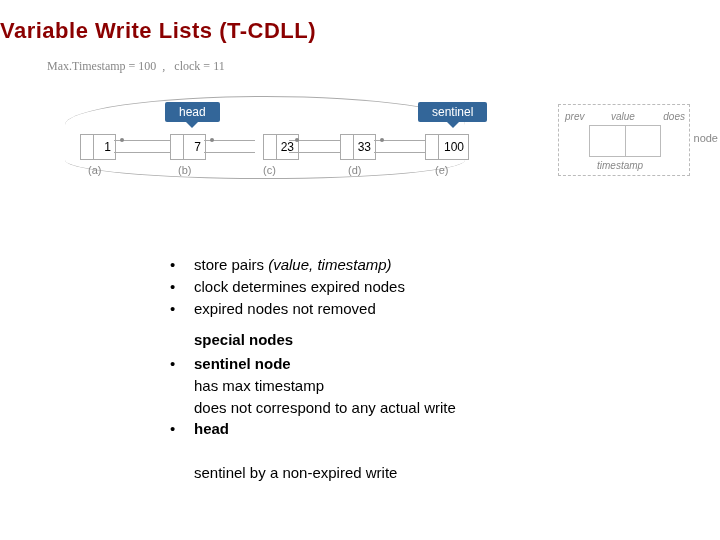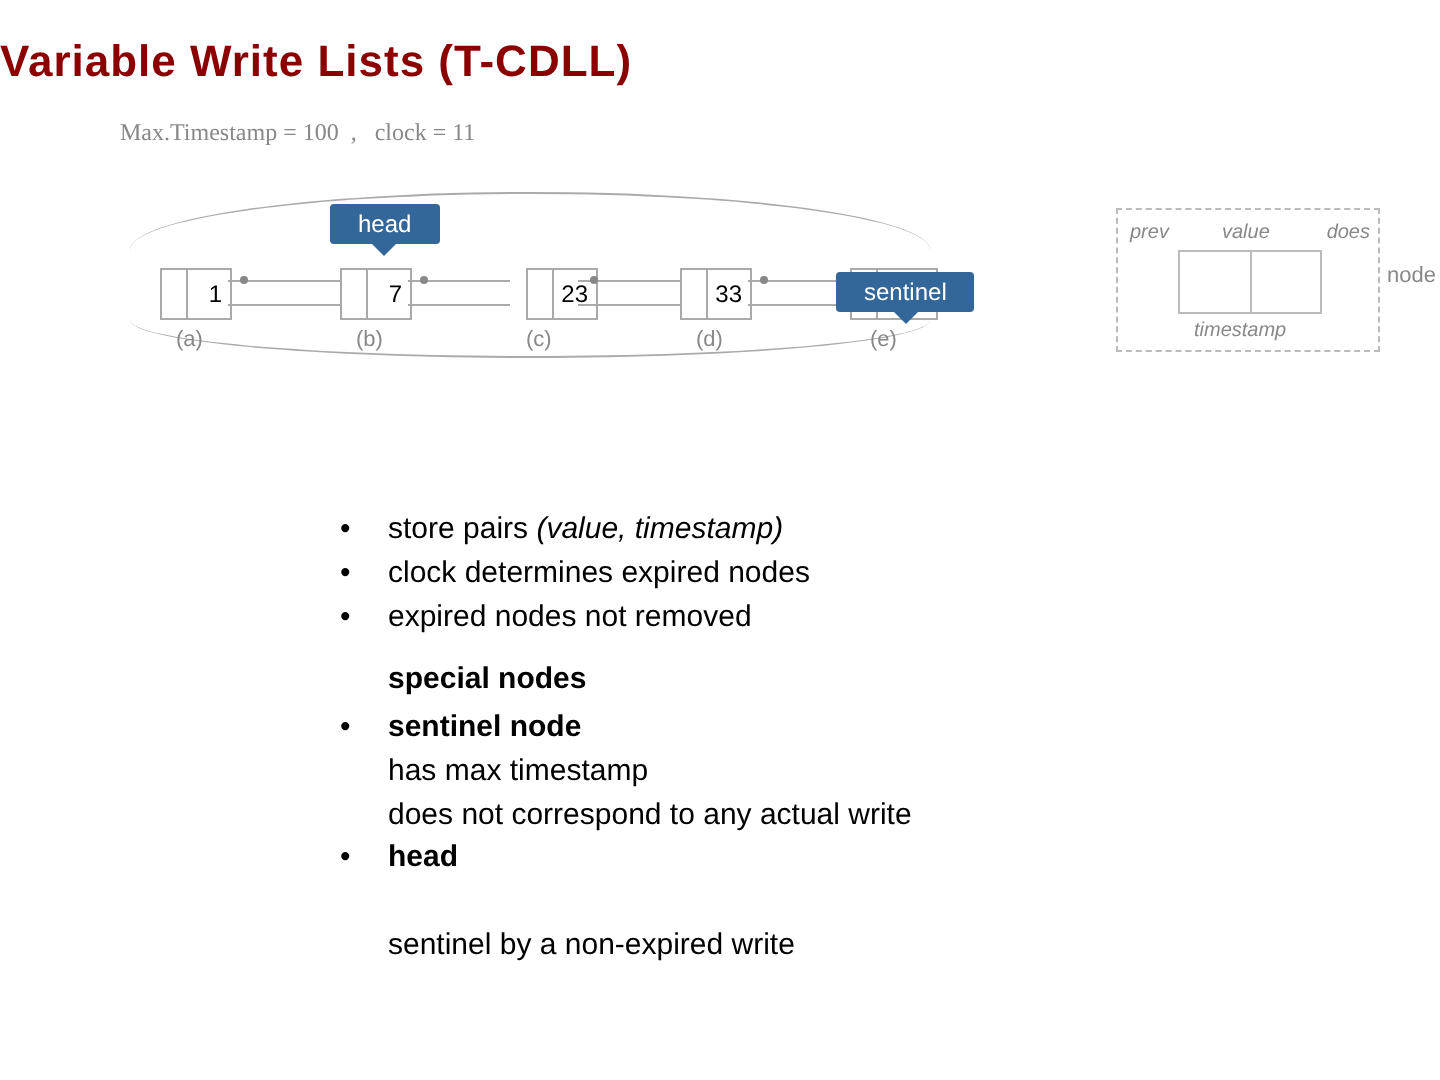--- a/index.html
+++ b/index.html
@@ -21,21 +21,21 @@
     letter-spacing: 0.5px;
   }
   .diagram-area {
     position: relative;
     margin: 40px 30px 0 30px;
     height: 140px;
   }
   .meta {
     position: absolute;
     top: -25px;
-    left: 30px;
+    left: 17px;
     font-family: "Times New Roman", serif;
     font-size: 12px;
     color: #888;
   }
   .meta .dot { margin: 0 6px; }
   .node-box {
     position: absolute;
     width: 34px;
     height: 24px;
     border: 1px solid #aaa;
@@ -193,21 +193,21 @@
 
   <div class="hline" style="left:259px; top:56px; width:51px;"></div>
   <div class="hline" style="left:259px; top:68px; width:51px;"></div>
   <div class="arrow-dot" style="left:265px; top:54px;"></div>
 
   <div class="hline" style="left:344px; top:56px; width:51px;"></div>
   <div class="hline" style="left:344px; top:68px; width:51px;"></div>
   <div class="arrow-dot" style="left:350px; top:54px;"></div>
 
   <div class="callout" style="left:135px; top:18px;">head</div>
-  <div class="callout" style="left:388px; top:18px;margin-top:34px;">sentinel</div>
+  <div class="callout" style="left:388px; top:18px;">sentinel</div>
 
   <div class="legend">
     <div class="legend-inner">
       <div class="legend-v"></div>
     </div>
     <span class="legend-text" style="left:6px; top:6px;">prev</span>
     <span class="legend-text" style="left:52px; top:6px;">value</span>
     <span class="legend-text" style="right:4px; top:6px;">does</span>
     <span class="legend-text" style="left:38px; bottom:4px;">timestamp</span>
   </div>

